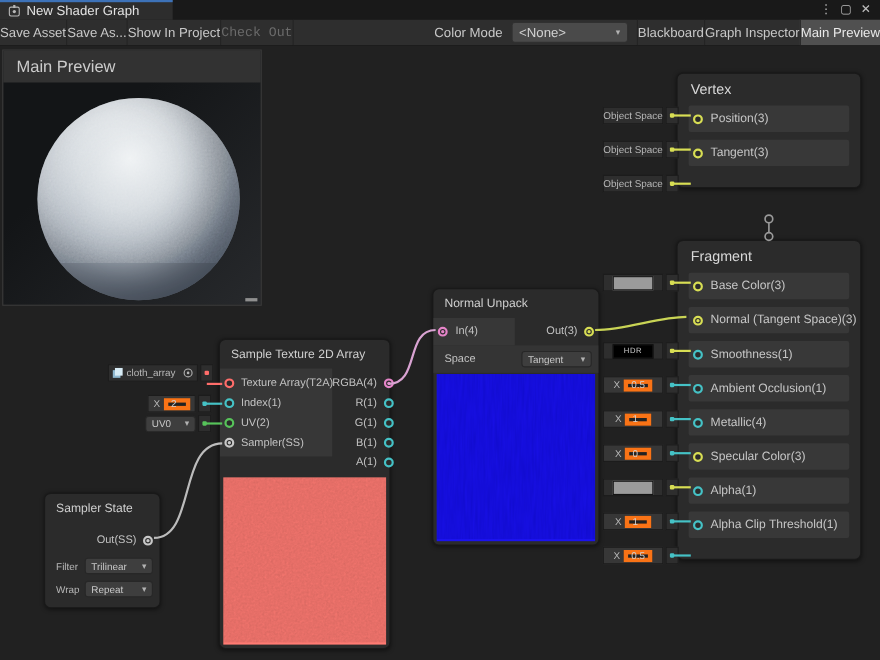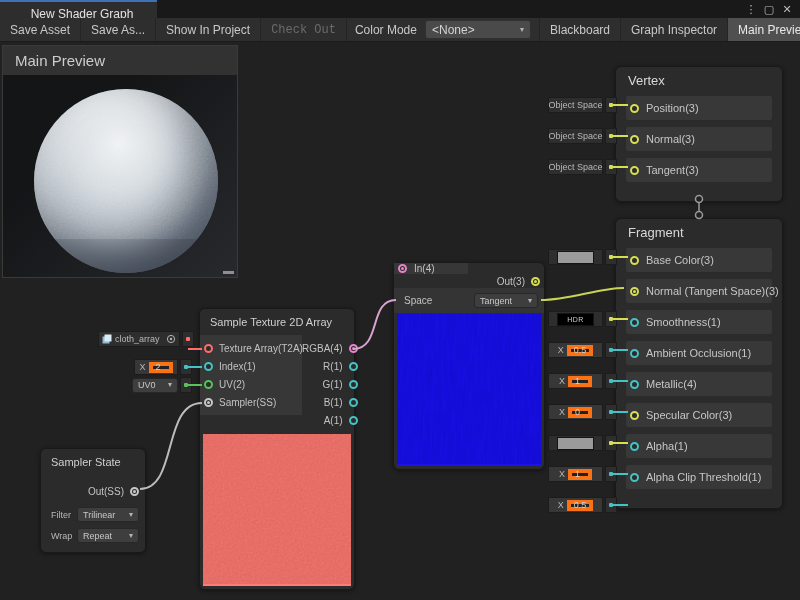--- a/index.html
+++ b/index.html
@@ -1,26 +1,26 @@
 <!DOCTYPE html>
 <html><head>
 <meta charset="utf-8">
 <style>
   html,body{margin:0;padding:0;background:#111;}
   .window{position:relative;width:800px;height:600px;background:#212121;overflow:hidden;
           font-family:"Liberation Sans","DejaVu Sans",sans-serif;-webkit-font-smoothing:antialiased;}
   
   .tabbar{position:absolute;left:0;top:0;width:800px;height:18px;background:#191919;display:flex;align-items:stretch;}
-  .tab{width:157px;background:#2d2d2d;border-top:2px solid #3d72b8;display:flex;align-items:center;gap:5px;padding-left:7px;box-sizing:border-box;flex-direction:column;}
+  .tab{width:157px;background:#2d2d2d;border-top:2px solid #3d72b8;display:flex;align-items:center;gap:5px;padding-left:7px;box-sizing:border-box;}
   .tab-title{font-size:12px;color:#e2e2e2;white-space:nowrap;}
   .win-controls{margin-left:auto;display:flex;align-items:center;gap:4px;padding-right:6px;}
   .win-btn{color:#bdbdbd;font-size:11px;width:14px;text-align:center;line-height:16px;}
   
   .toolbar{position:absolute;left:0;top:18px;width:800px;height:24px;background:#2e2e2e;border-bottom:1px solid #1b1b1b;display:flex;align-items:stretch;font-size:12px;color:#c8c8c8;box-sizing:border-box;}
-  .tbtn{display:flex;align-items:center;padding:0 10px;border-right:1px solid #242424;white-space:nowrap;}
+  .tbtn{display:flex;align-items:center;padding:0 0;border-right:1px solid #242424;white-space:nowrap;}
   .tbtn.disabled{color:#6b6b6b;font-family:Liberation Mono, monospace;}
   .tb-right{margin-left:auto;display:flex;align-items:stretch;}
   .tb-label{display:flex;align-items:center;padding:0 8px;white-space:nowrap;}
   .tb-dd{align-self:center;width:92px;height:17px;background:#4a4a4a;border:1px solid #303030;border-radius:3px;display:flex;align-items:center;justify-content:space-between;padding:0 6px;margin-right:8px;font-size:12px;color:#d2d2d2;}
   .tb-right .tbtn{border-left:1px solid #242424;border-right:none;}
   .tbtn.active{background:#505050;color:#e9e9e9;}
   .caret{font-size:8px;color:#b2b2b2;line-height:1;}
   
   .preview-panel{position:absolute;left:2px;top:45px;width:236px;height:233px;background:linear-gradient(135deg,#131517 35%,#27292c 100%);border:1px solid #3a3a3a;box-sizing:border-box;}
   .pp-header{height:29px;background:#323232;display:flex;align-items:center;padding-left:12px;font-size:15px;color:#cccccc;}
@@ -54,21 +54,21 @@
   
   .sample-body{display:flex;align-items:flex-start;}
   .s-in{width:102px;background:#373737;padding:5px 0 3px;}
   .s-out{flex:1;padding:5px 2px 3px 0;display:flex;flex-direction:column;align-items:flex-end;}
   .srow{height:16px;margin-bottom:2px;display:flex;align-items:center;font-size:10px;color:#c2c2c2;white-space:nowrap;}
   .srow .port{width:9px;height:9px;margin:0 6px 0 4px;}
   .s-out .srow .port{margin:0 2px 0 6px;}
   .tex-preview{margin:1px 3px 3px;height:152px;position:relative;overflow:hidden;}
   .tex-preview svg{position:absolute;inset:0;}
   
-  .nu-ports{height:25px;display:flex;align-items:stretch;flex-direction:column;}
+  .nu-ports{height:25px;display:flex;align-items:stretch;}
   .nu-in{width:74px;background:#373737;display:flex;align-items:center;font-size:10px;color:#c2c2c2;}
   .nu-out{flex:1;display:flex;align-items:center;justify-content:flex-end;font-size:10px;color:#c2c2c2;padding-right:4px;}
   .nu-space{height:25px;background:#343434;display:flex;align-items:center;font-size:10px;color:#c2c2c2;padding:0 6px 0 10px;justify-content:space-between;}
   
   .ss-out{height:22px;display:flex;align-items:center;justify-content:flex-end;font-size:10px;color:#c2c2c2;padding:5px 6px 0 0;}
   .ss-row{height:17px;margin:4px 6px 0 10px;display:flex;align-items:center;font-size:9px;color:#b8b8b8;justify-content:space-between;}
   
   .wires{position:absolute;left:0;top:0;width:800px;height:600px;pointer-events:none;}
 </style>
 </head>
@@ -139,24 +139,20 @@
   </div>
 
   <div class="node" style="left:615px;top:66px;width:168px;padding-bottom:12px;">
     <div class="node-title">Vertex</div>
     <div class="slot">
       <span class="port pc-v3"></span>
       <span>Position(3)</span>
     </div>
     <div class="slot">
       <span class="port pc-v3"></span>
-      <span>Normal(3)</span>
-    </div>
-    <div class="slot">
-      <span class="port pc-v3"></span>
       <span>Tangent(3)</span>
     </div>
   </div>
 
   <div class="ext" style="left:548px;top:97px;">
     <div class="wbox" style="width:55px;">Object Space</div>
     <div class="dotbox">
         <span class="dot y"></span>
       </div>
   </div>
@@ -359,20 +355,21 @@
     <div class="dd" style="width:46px;">
       <span>UV0</span>
       <span class="caret">▾</span>
     </div>
     <div class="dotbox">
         <span class="dot g"></span>
       </div>
   </div>
 
   <div class="node" style="left:393px;top:262px;width:152px;">
+    <div class="node-title sm">Normal Unpack</div>
     <div class="nu-ports">
       <div class="nu-in">
         <span class="port pc-v4 connected"></span>
         <span>In(4)</span>
       </div>
       <div class="nu-out">
         <span>Out(3)</span>
         <span class="port pc-v3 connected" style="margin:0 0 0 6px;"></span>
       </div>
     </div>

